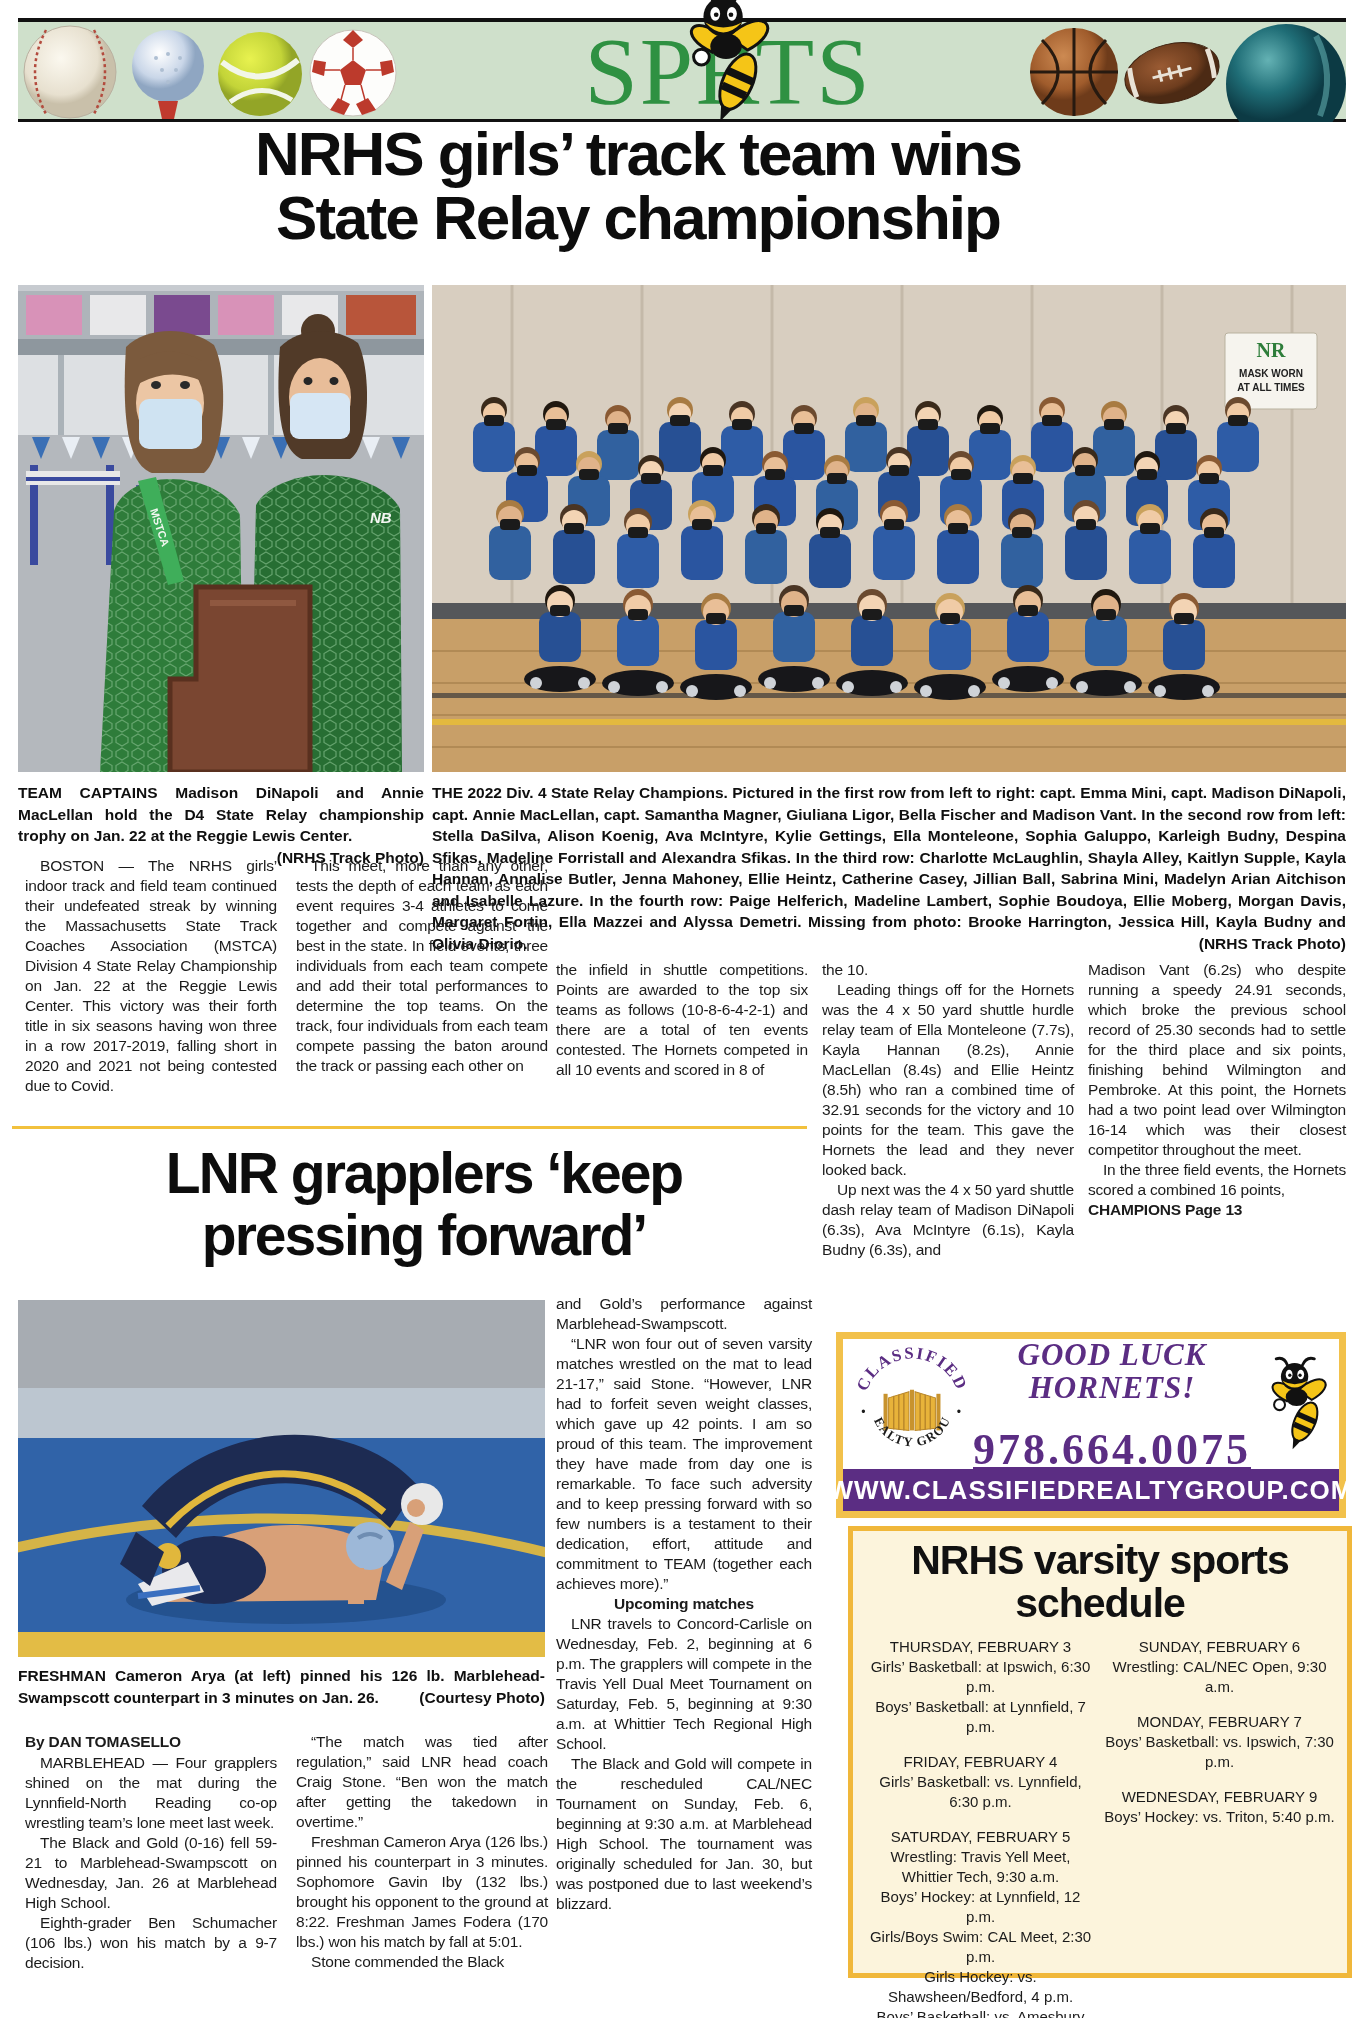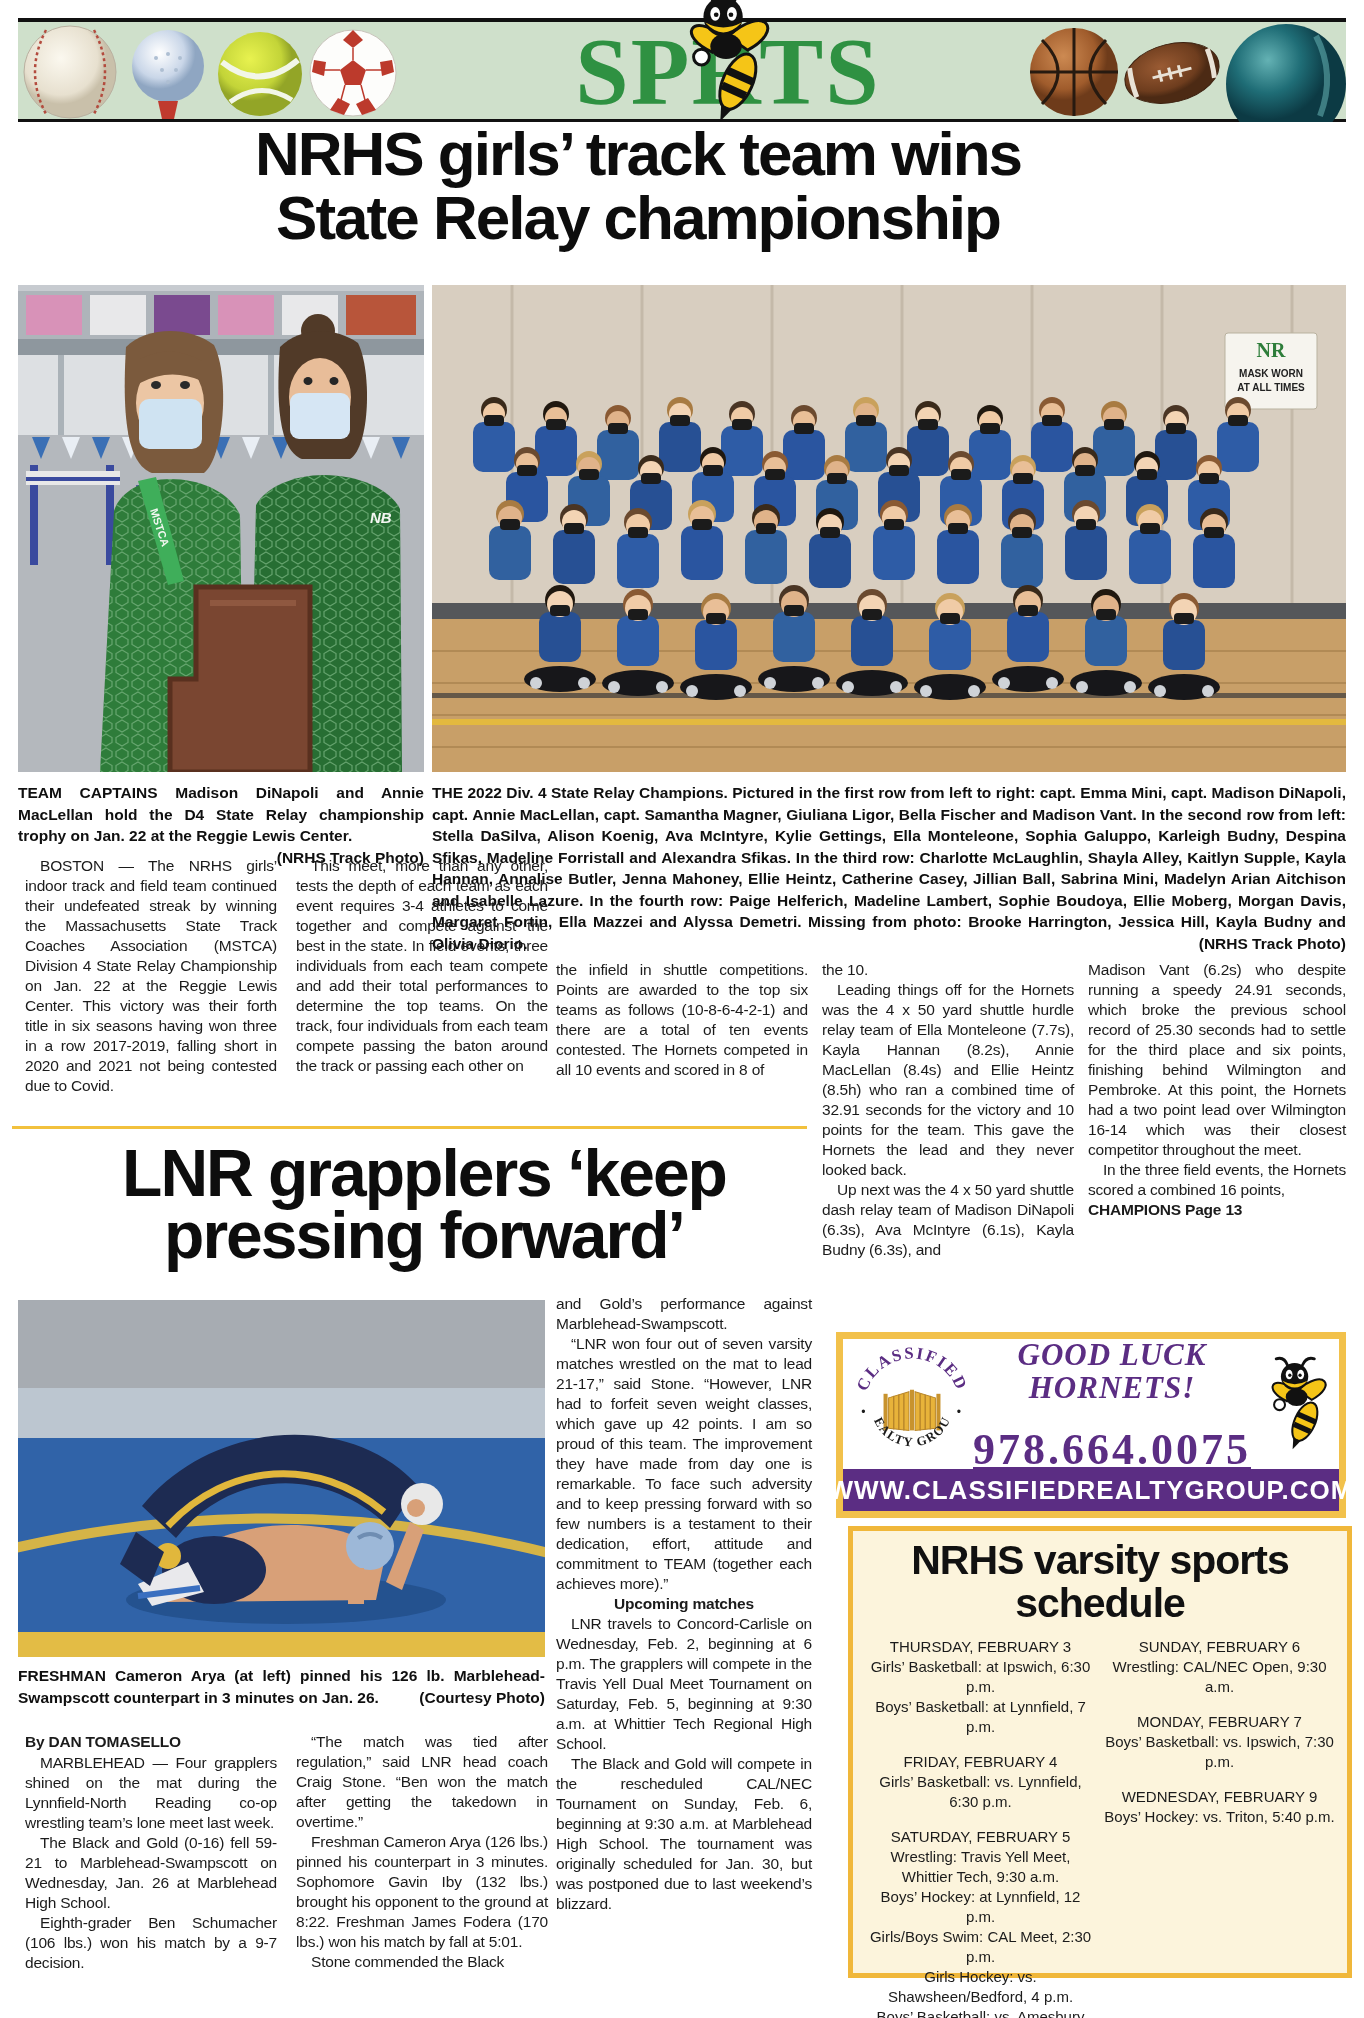--- a/index.html
+++ b/index.html
@@ -7,29 +7,29 @@
         font-family:"Liberation Sans",sans-serif;color:#1c1c1c;}
   *{box-sizing:border-box;}
 
   
   .toprule{position:absolute;left:18px;top:18px;width:1328px;height:4px;background:#111;}
   .banner{position:absolute;left:18px;top:22px;width:1328px;height:100px;background:#cfe0cb;
           border-bottom:3px solid #111;}
   .banner svg{position:absolute;}
   .sports-title{position:absolute;left:400px;top:0;width:620px;height:100px;
                 display:flex;align-items:center;justify-content:center;}
-  .sports-word{font-family:"Liberation Serif",serif;font-weight:bold;font-size:96px;
+  .sports-word{font-family:"Liberation Serif",serif;font-weight:normal;font-size:96px;
                color:#2f9142;letter-spacing:2px;line-height:96px;}
   .hornet-big{width:118px;height:148px;margin:-26px -6px 0 -6px;position:relative;z-index:3;}
 
   
   .headline{position:absolute;left:0;top:122px;width:1276px;text-align:center;
             font-weight:bold;font-size:62px;line-height:64px;letter-spacing:-2px;color:#0d0d0d;margin:0;}
   .lnr-headline{position:absolute;left:18px;top:1142px;width:812px;text-align:center;
-            font-weight:bold;font-size:66px;line-height:62px;letter-spacing:-2px;color:#0d0d0d;margin:0;}
+            font-weight:bold;font-size:57px;line-height:62px;letter-spacing:-2px;color:#0d0d0d;margin:0;}
 
   
   figure{margin:0;padding:0;position:absolute;}
   figure svg{display:block;width:100%;height:100%;}
 
   
   .caption{position:absolute;font-weight:bold;font-size:15.5px;line-height:21.5px;
            text-align:justify;color:#0f0f0f;margin:0;}
   .credit{float:right;}
 

